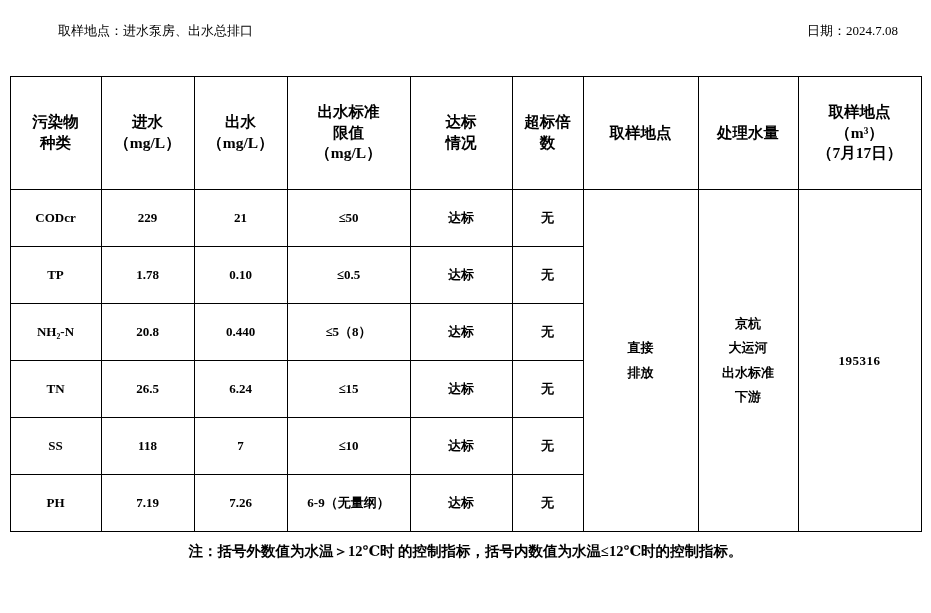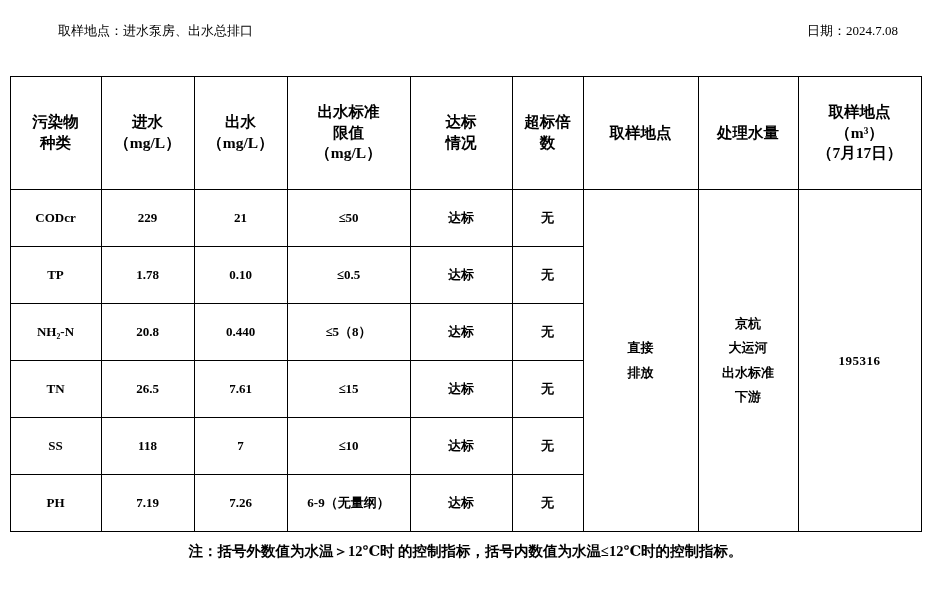--- a/index.html
+++ b/index.html
@@ -183,21 +183,21 @@
         <td>NH₂-N</td>
         <td>20.8</td>
         <td>0.440</td>
         <td>≤5（8）</td>
         <td>达标</td>
         <td>无</td>
       </tr>
       <tr>
         <td>TN</td>
         <td>26.5</td>
-        <td>7.61</td>
+        <td>6.24</td>
         <td>≤15</td>
         <td>达标</td>
         <td>无</td>
       </tr>
       <tr>
         <td>SS</td>
         <td>118</td>
         <td>7</td>
         <td>≤10</td>
         <td>达标</td>

